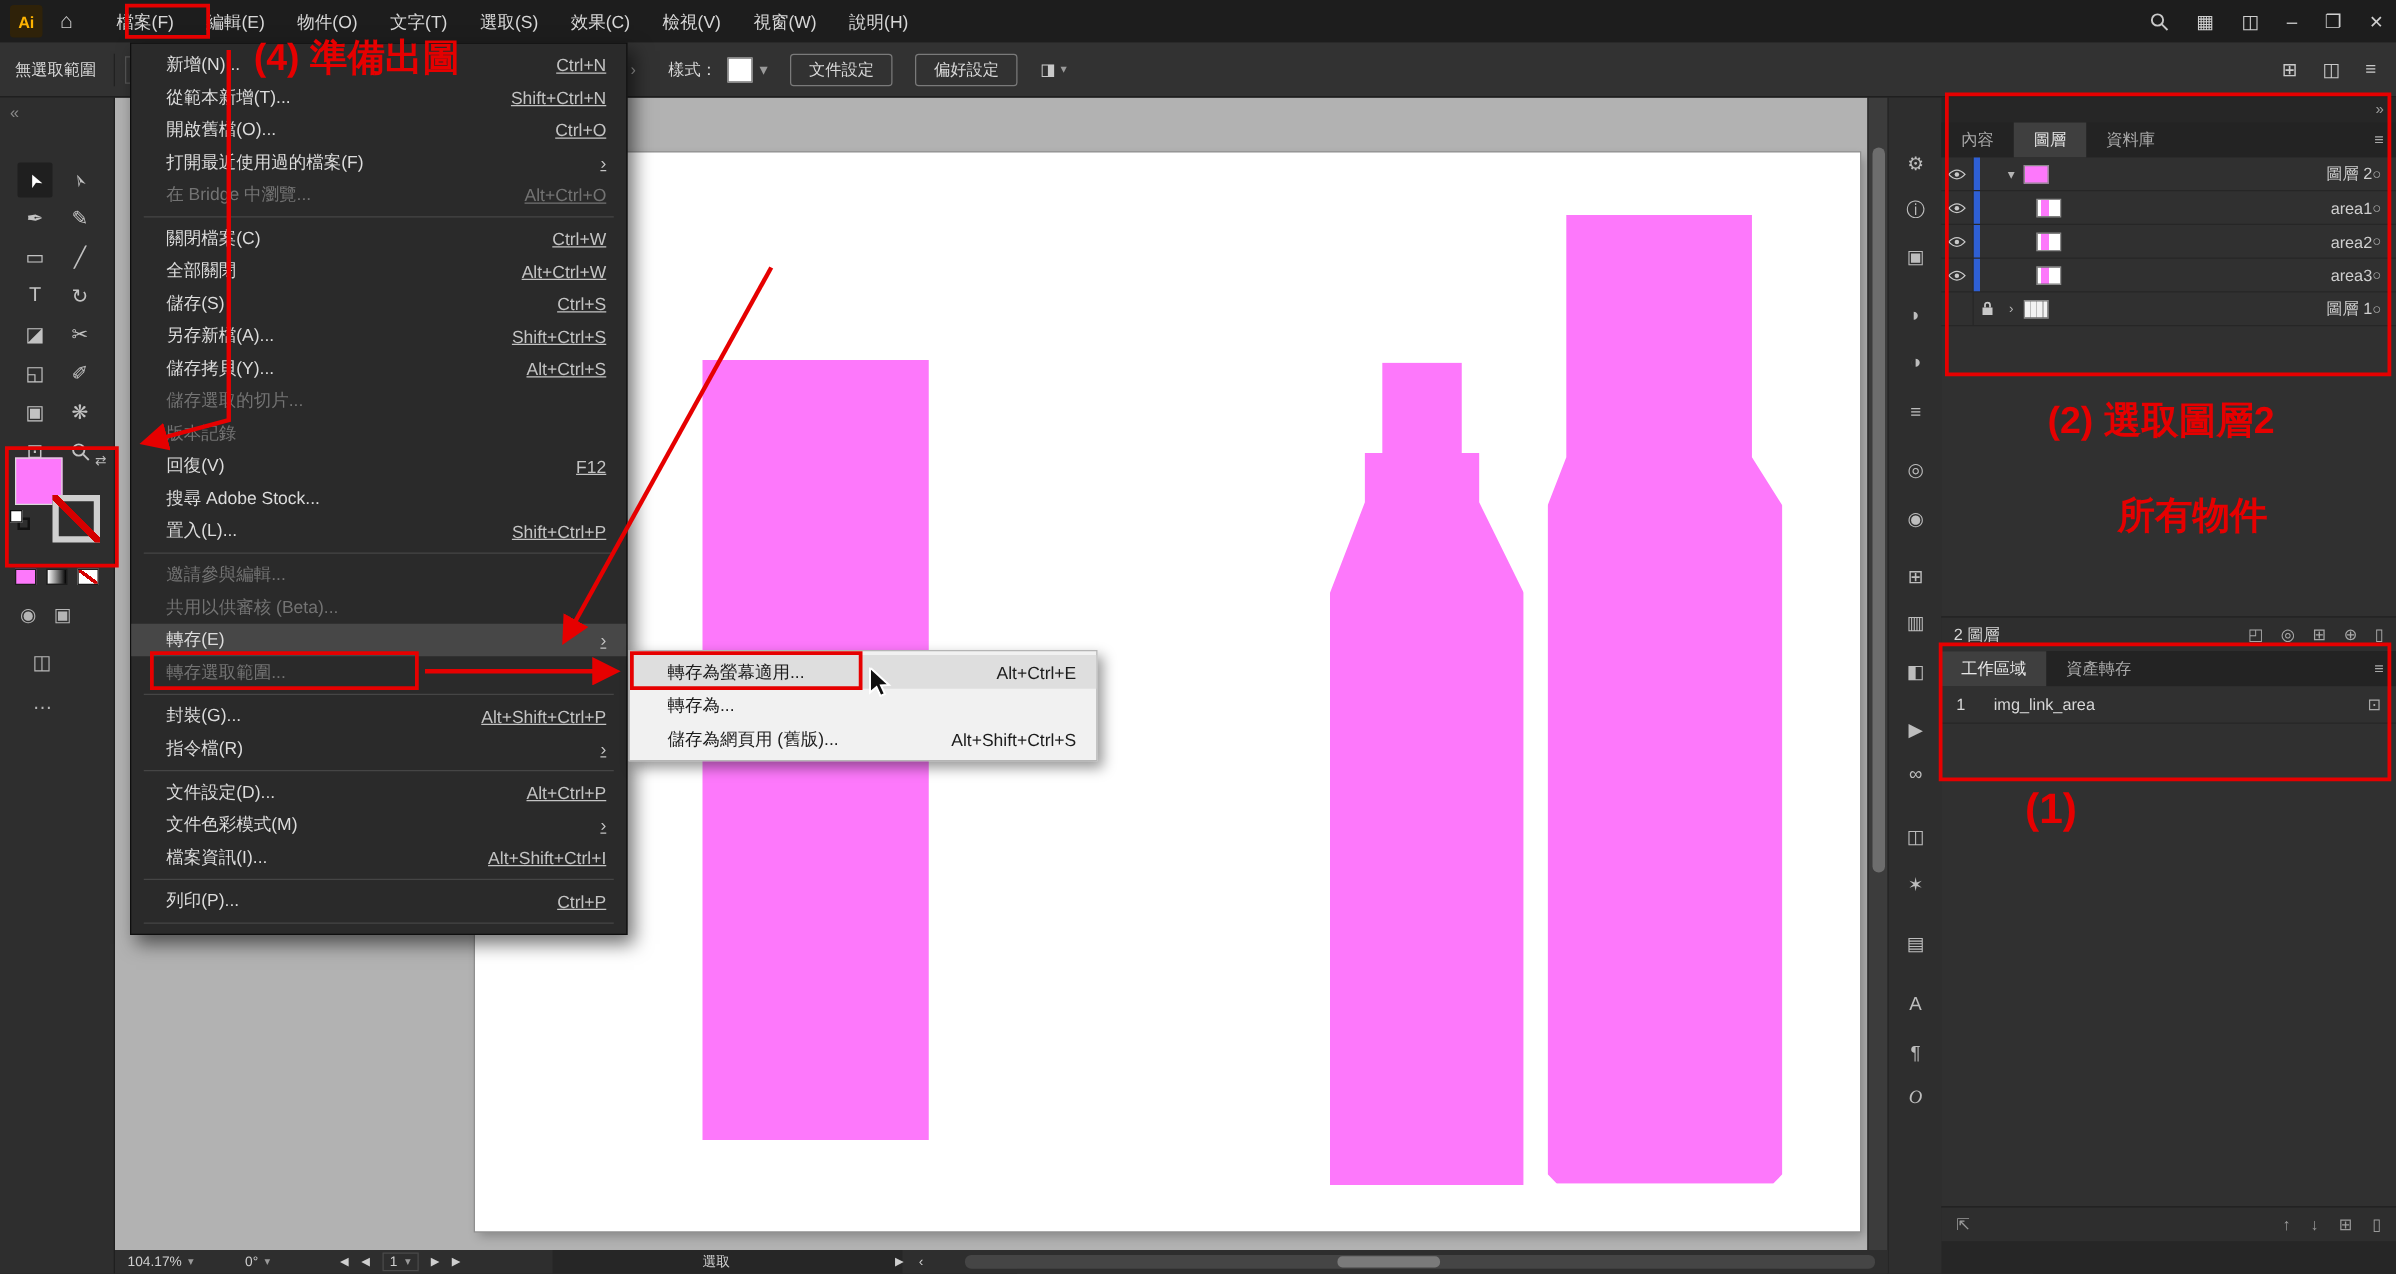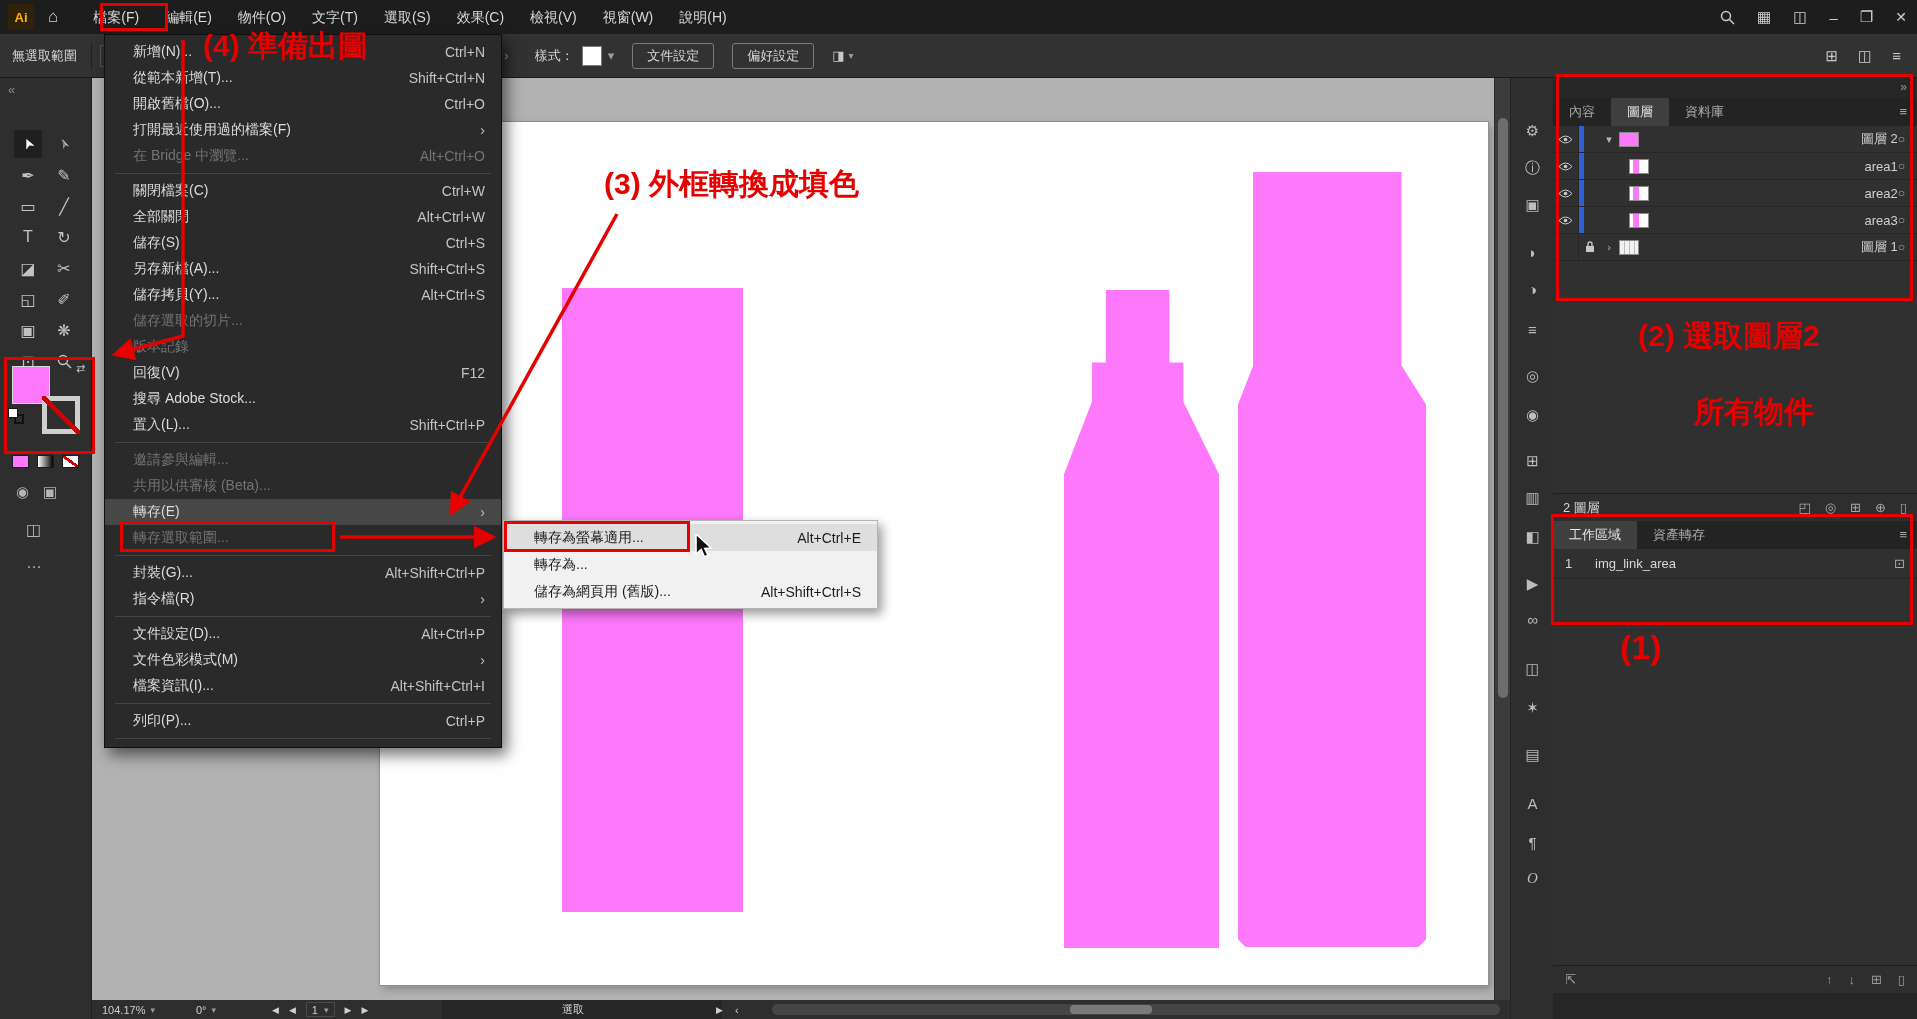--- a/index.html
+++ b/index.html
@@ -135,21 +135,21 @@
   .ab-footer { height:28px; background:#2e2e2e; border-top:1px solid #1f1f1f; display:flex; align-items:center;
                padding:0 12px; color:#9a9a9a; font-size:13px; }
   .ab-footer .spacer { flex:1; }
   .ab-footer span { margin-left:16px; }
 
   
   .filemenu { position:absolute; left:104px; top:34px; width:398px; background:#2a2a2a;
               border:1px solid #0f0f0f; box-shadow:5px 7px 14px rgba(0,0,0,.55); padding:4px 0;
               z-index:30; font-size:14px; }
   .mi { display:flex; justify-content:space-between; align-items:center; height:26px; padding:0 16px 0 28px; color:#dcdcdc; }
-  .mi .s { color:#c3c3c3; margin-left:30px; white-space:nowrap; }
+  .mi .s { color:#c3c3c3; margin-left:30px; white-space:nowrap;text-decoration:underline; }
   .mi.dis, .mi.dis .s { color:#737373;gap:17px; }
   .mi.act { background:#474747; }
   .msep { height:1px; background:#454545; margin:4px 10px; }
 
   
   .submenu { position:absolute; left:503px; top:520px; width:375px; background:#f1f1f1;
              border:1px solid #b5b5b5; box-shadow:4px 5px 10px rgba(0,0,0,.4); padding:3px 0;
              z-index:35; font-size:14px; color:#1c1c1c; }
   .smi { display:flex; justify-content:space-between; align-items:center; height:27px; padding:0 16px 0 30px; }
   .smi.hl { background:#dedede; }
@@ -622,21 +622,20 @@
       <marker id="arrw" viewBox="0 0 10 10" refX="8" refY="5" markerWidth="6.5" markerHeight="6.5" orient="auto-start-reverse">
         <path d="M0 0 L10 5 L0 10 Z" fill="#e60000"></path>
       </marker>
     </defs>
     <polyline points="183,40 183,336 116,354" fill="none" stroke="#e60000" stroke-width="3.5" marker-end="url(#arrw)"></polyline>
     <line x1="617" y1="214" x2="452" y2="512" stroke="#e60000" stroke-width="3.5" marker-end="url(#arrw)"></line>
     <line x1="340" y1="537" x2="492" y2="537" stroke="#e60000" stroke-width="3.5" marker-end="url(#arrw)"></line>
   </svg>
 
   <div class="ann" style="left:203px;top:26px;font-size:30px;">(4) 準備出圖</div>
-  <div class="ann" style="left:604px;top:164px;font-size:30px;">(3) 外框轉換成填色</div>
   <div class="ann" style="left:1638px;top:316px;font-size:30px;">(2) 選取圖層2</div>
   <div class="ann" style="left:1694px;top:392px;font-size:30px;">所有物件</div>
   <div class="ann" style="left:1620px;top:628px;font-size:34px;">(1)</div>
 
   <div class="cursor-wrap" style="left:694px;top:534px;">
     <svg width="22" height="24" viewBox="0 0 11 12">
       <path d="M1 0 L1 10 L3.6 7.8 L5.2 11.4 L7 10.6 L5.4 7.2 L8.6 7 Z" fill="#111" stroke="#fff" stroke-width="0.8"></path>
     </svg>
   </div>
 

